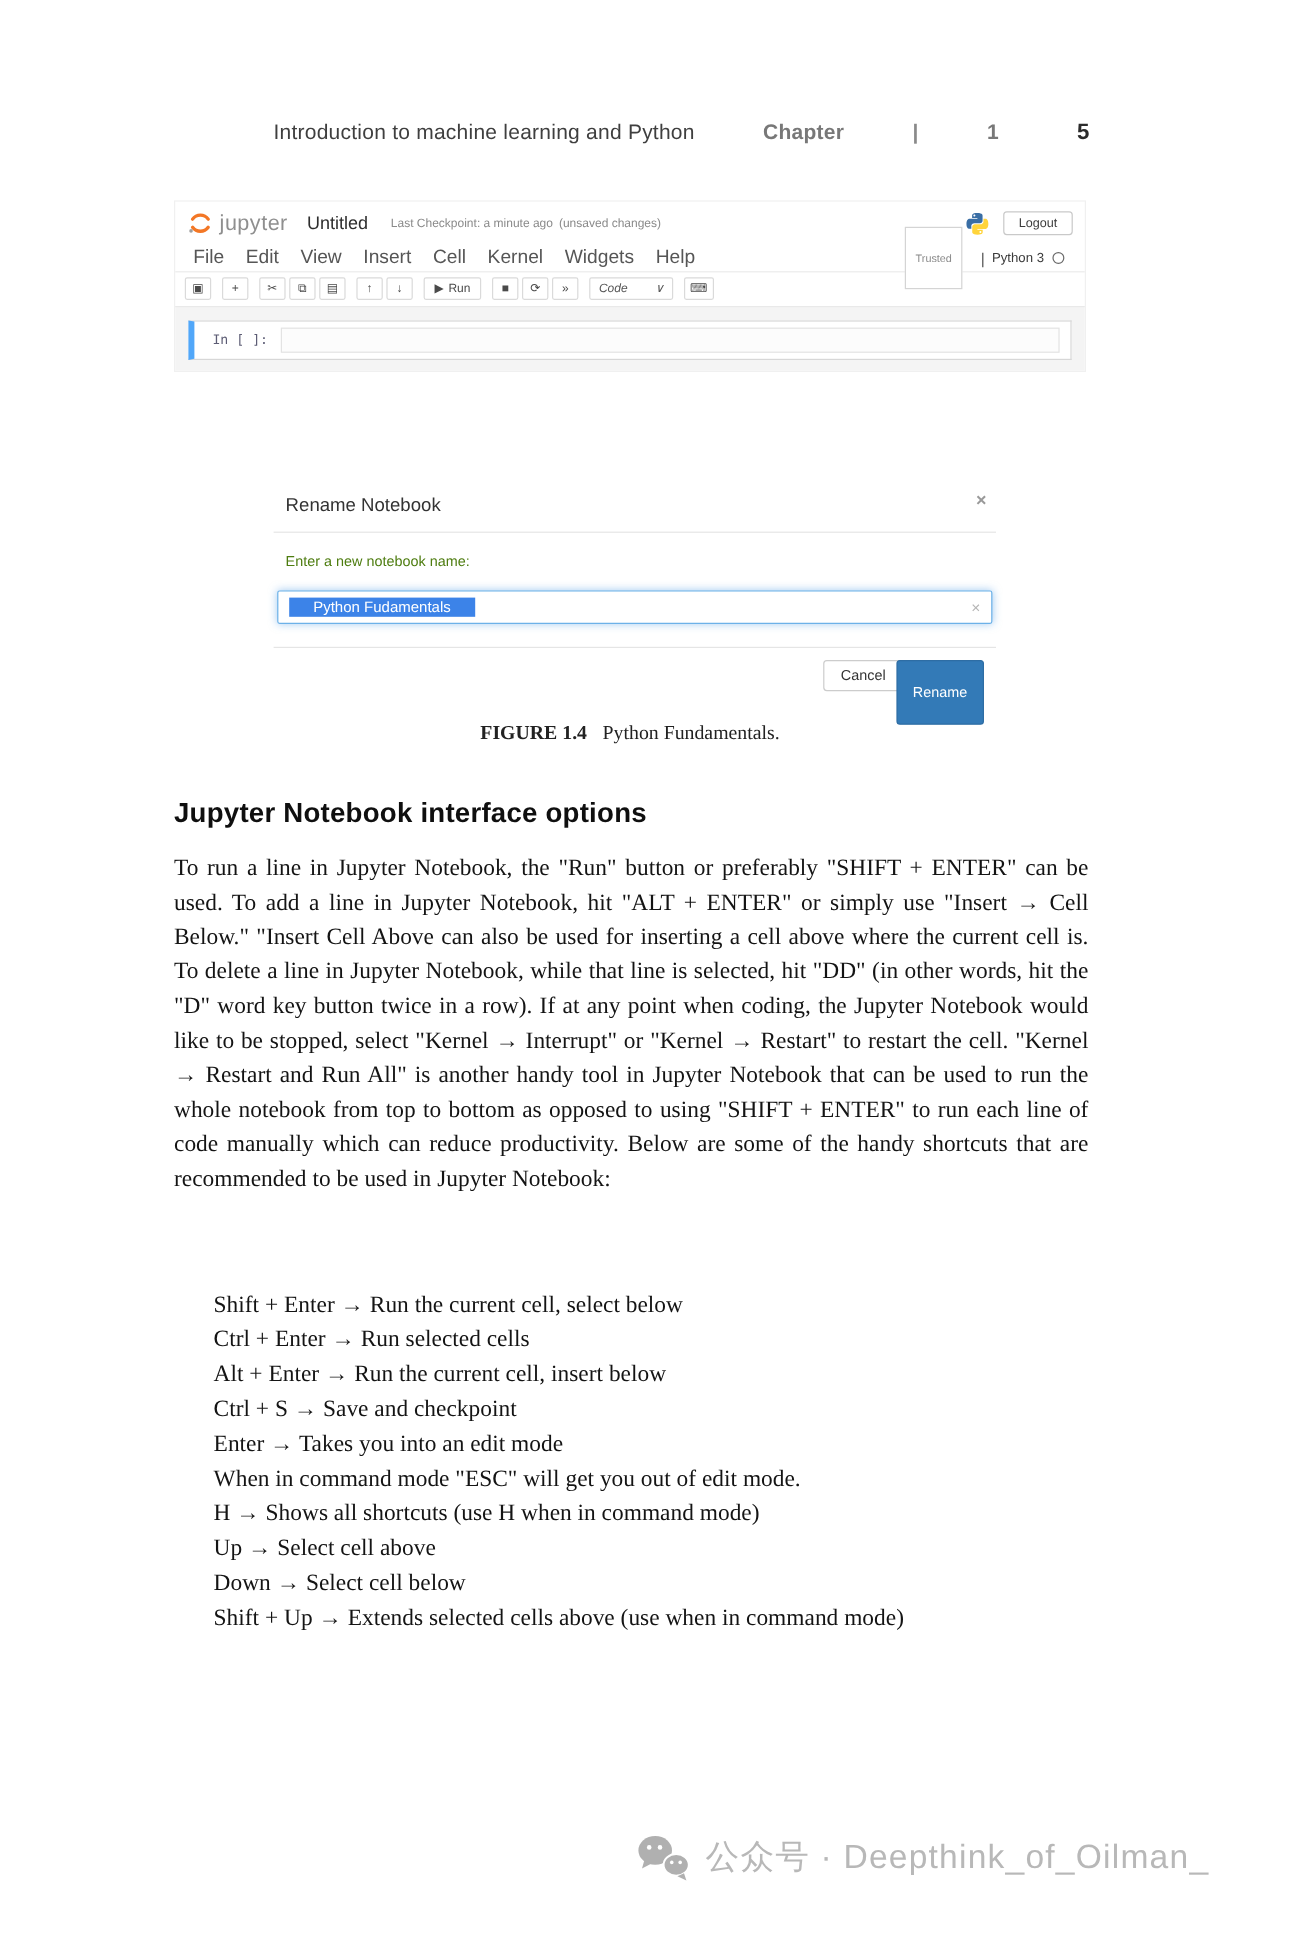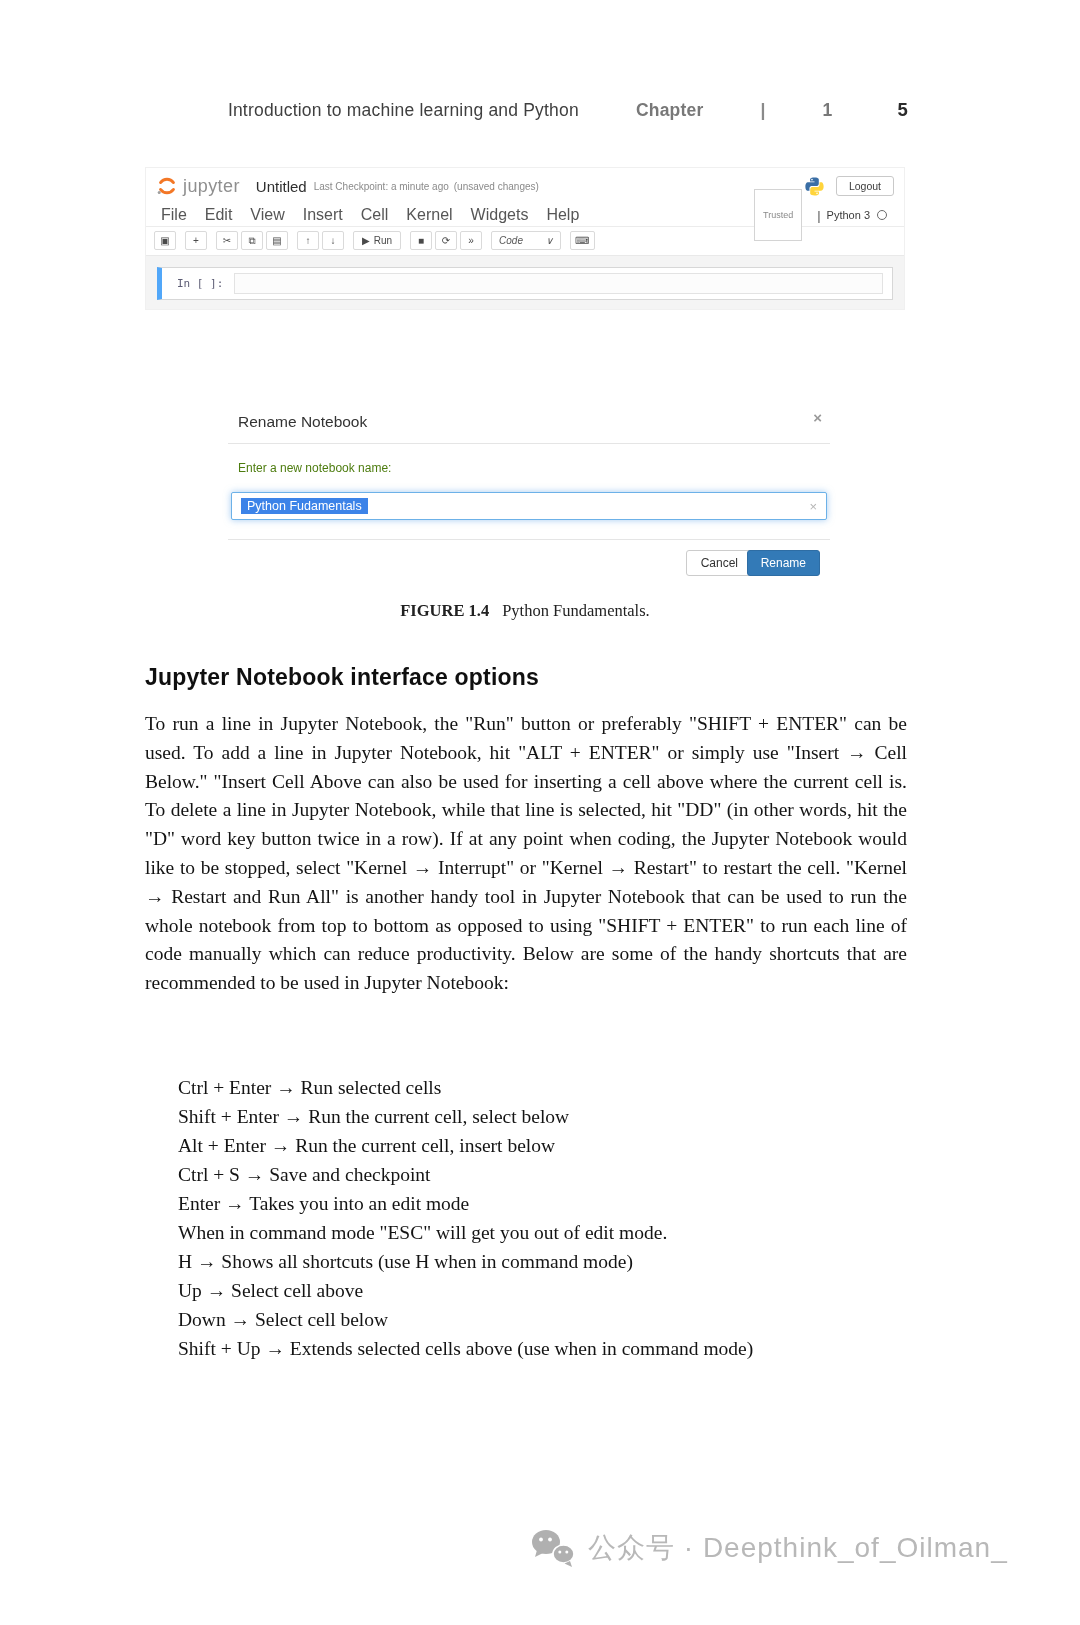--- a/index.html
+++ b/index.html
@@ -23,21 +23,21 @@
 
   
   .nb {
     position:absolute; left:145px; top:167px; width:760px; height:143px;
     background:#fff; border:1px solid #f0f0f0;
   }
   .nb-header { height:36px; display:flex; align-items:center; padding:0 10px; }
   .jlogo { display:flex; margin-right:5px; }
   .jtext { font-size:18px; color:#8f8f8f; letter-spacing:.4px; }
   .ntitle { font-size:15px; color:#2e2e2e; margin-left:16px; }
-  .ncheck { font-size:10px; color:#8a8a8a; margin-left:7px;text-align:right; }
+  .ncheck { font-size:10px; color:#8a8a8a; margin-left:19px;text-align:right; }
   .nunsaved { font-size:10px; color:#8a8a8a; margin-left:5px; }
   .nb-header .spacer { flex:1; }
   .pylogo { display:flex; margin-right:11px; }
   .logout-btn {
     border:1px solid #c9c9c9; border-radius:3px; font-size:10.5px;
     padding:3px 12px; color:#3c3c3c; background:#fff;
   }
 
   .nb-menubar {
     height:23px; display:flex; align-items:center; padding:0 15px;
@@ -94,29 +94,29 @@
   .dlg-close { position:absolute; right:8px; top:9px; font-size:15px; font-weight:bold; color:#9a9a9a; }
   .dlg-hr { position:absolute; left:0; right:0; border-top:1px solid #e5e5e5; }
   .dlg-hr1 { top:43px; } .dlg-hr2 { top:139px; }
   .dlg-label { position:absolute; left:10px; top:61px; font-size:12px; color:#4d7c0f; }
   .dlg-input {
     position:absolute; left:3px; right:3px; top:92px; height:28px;
     border:1px solid #6cb1e8; border-radius:2px; background:#fff;
     box-shadow:0 0 7px rgba(90,160,230,.55);
     display:flex; align-items:center; padding:0 9px;
   }
-  .sel-text { background:#3c83e8; color:#fff; font-size:12.5px; padding:1px 6px; }
+  .sel-text { background:#3c83e8; color:#fff; font-size:12.5px; padding:1px 20px; }
   .dlg-input .spacer { flex:1; }
   .input-clear { color:#b5b5b5; font-size:13px; }
   .btn-cancel {
     position:absolute; top:150px; right:77px; padding:5px 14px;
     border:1px solid #ccc; border-radius:3px; font-size:12px; color:#333; background:#fff;
   }
   .btn-rename {
-    position:absolute; top:150px; right:10px; padding:5px 13px;
+    position:absolute; top:150px; right:10px; padding:19px 13px;
     background:#337ab7; border:1px solid #2e6da4; border-radius:3px;
     font-size:12px; color:#fff;
   }
 
   
   .section-heading {
     position:absolute; left:145px; top:664px; font-size:23px; font-weight:bold;
     color:#0f0f0f; letter-spacing:.2px;
   }
   .body-paragraph {
@@ -260,22 +260,22 @@
 
   <div class="figure-caption" id="caption-14">
     <span class="figlabel">FIGURE 1.4</span><span>Python Fundamentals.</span>
   </div>
 
   <h2 class="section-heading">Jupyter Notebook interface options</h2>
 
   <p class="body-paragraph">To run a line in Jupyter Notebook, the "Run" button or preferably "SHIFT + ENTER" can be used. To add a line in Jupyter Notebook, hit "ALT + ENTER" or simply use "Insert → Cell Below." "Insert Cell Above can also be used for inserting a cell above where the current cell is. To delete a line in Jupyter Notebook, while that line is selected, hit "DD" (in other words, hit the "D" word key button twice in a row). If at any point when coding, the Jupyter Notebook would like to be stopped, select "Kernel → Interrupt" or "Kernel → Restart" to restart the cell. "Kernel → Restart and Run All" is another handy tool in Jupyter Notebook that can be used to run the whole notebook from top to bottom as opposed to using "SHIFT + ENTER" to run each line of code manually which can reduce productivity. Below are some of the handy shortcuts that are recommended to be used in Jupyter Notebook:</p>
 
   <div class="shortcut-list">
+    <div>Shift + Enter → Run the current cell, select below</div>
     <div>Ctrl + Enter → Run selected cells</div>
-    <div>Shift + Enter → Run the current cell, select below</div>
     <div>Alt + Enter → Run the current cell, insert below</div>
     <div>Ctrl + S → Save and checkpoint</div>
     <div>Enter → Takes you into an edit mode</div>
     <div>When in command mode "ESC" will get you out of edit mode.</div>
     <div>H → Shows all shortcuts (use H when in command mode)</div>
     <div>Up → Select cell above</div>
     <div>Down → Select cell below</div>
     <div>Shift + Up → Extends selected cells above (use when in command mode)</div>
   </div>
 

